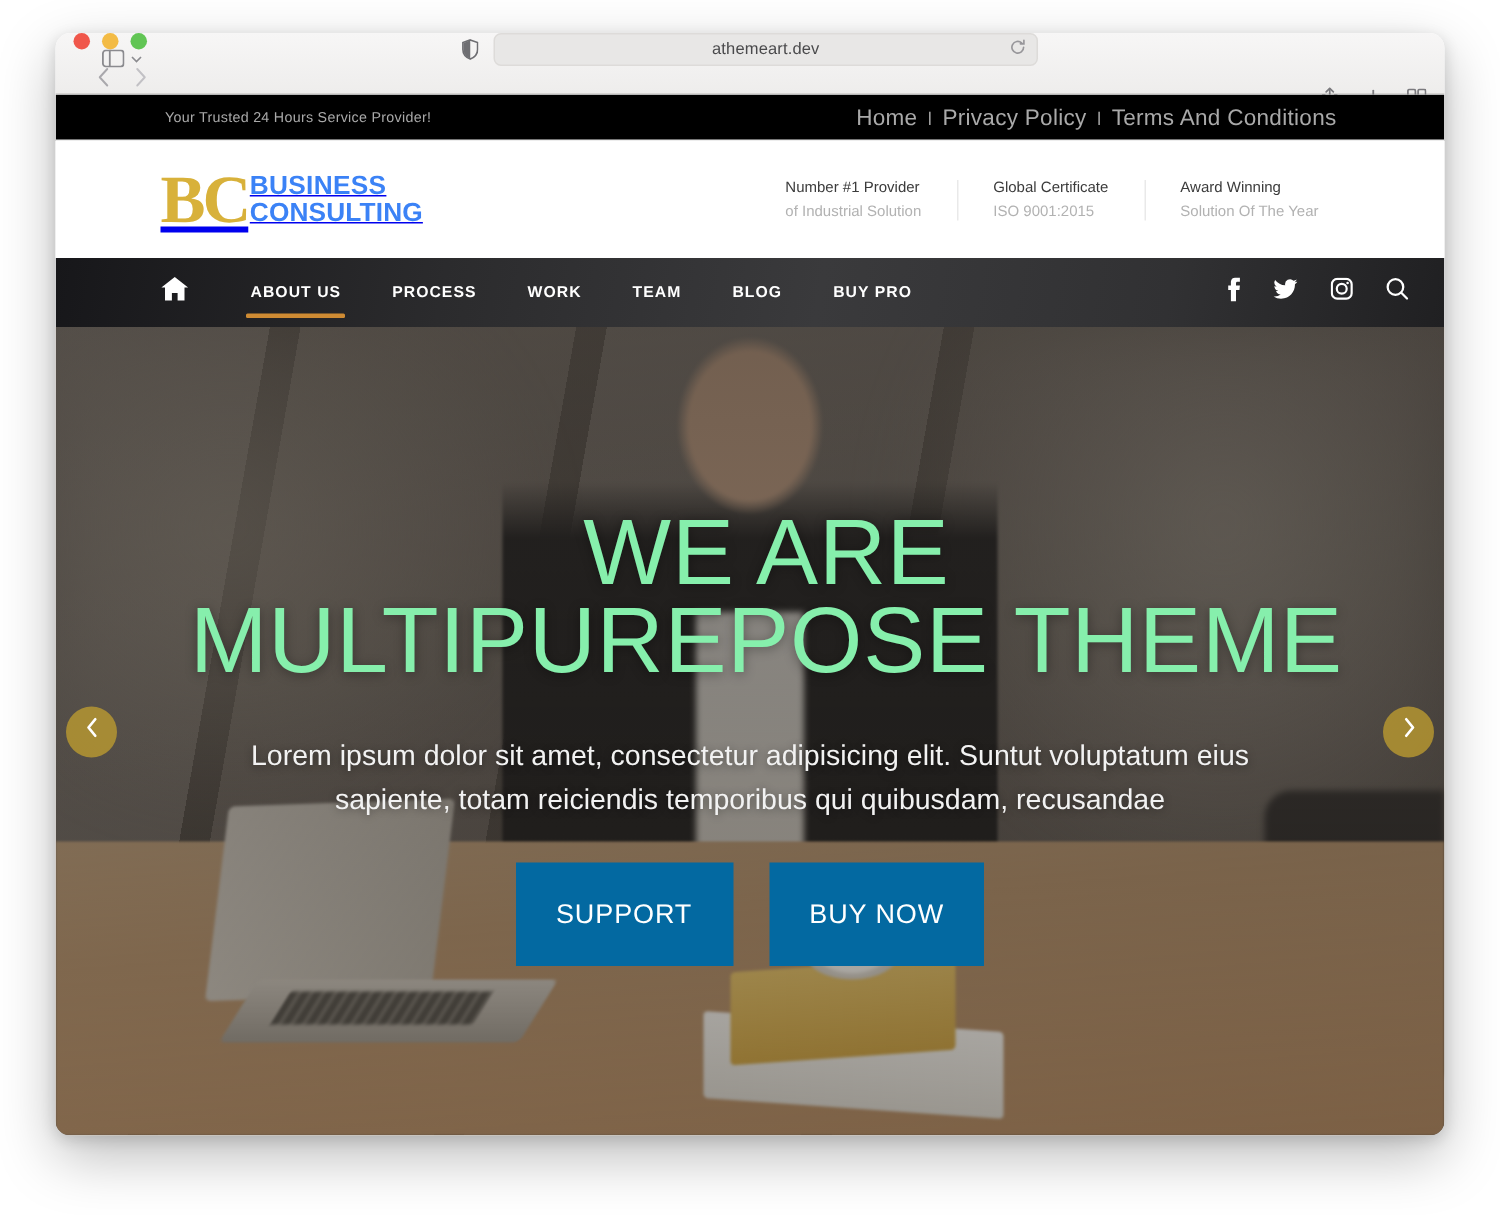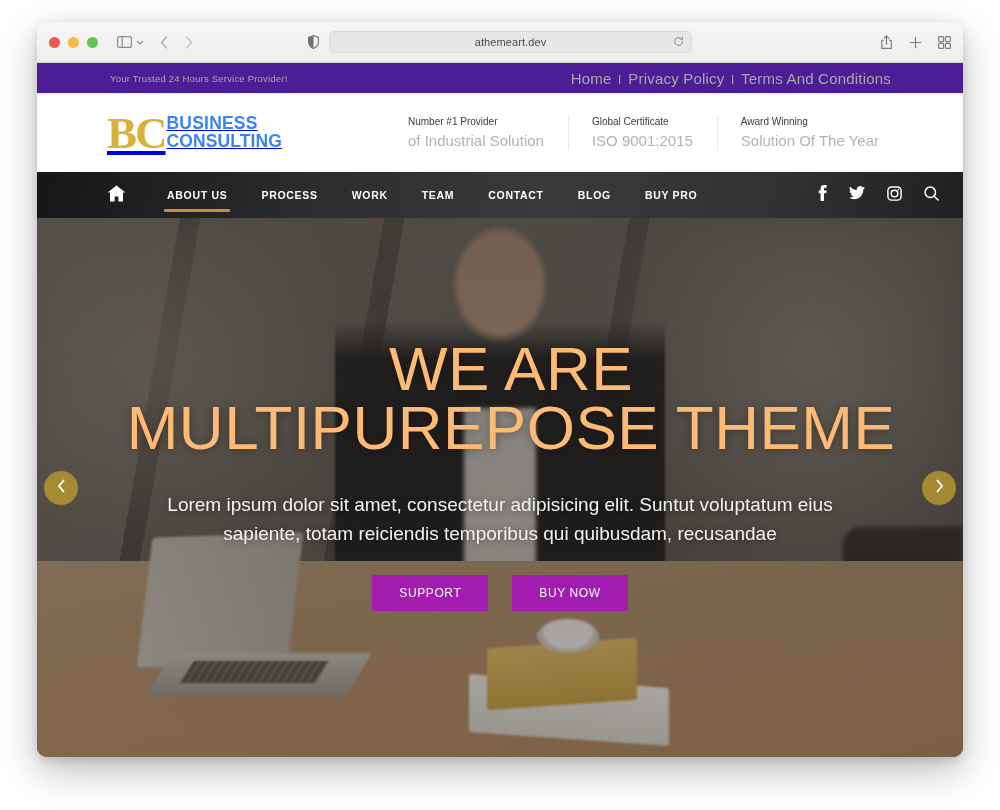--- a/index.html
+++ b/index.html
@@ -18,23 +18,24 @@
     border-radius:10px;
     overflow:hidden;
     box-shadow:0 14px 38px rgba(0,0,0,0.26), 0 3px 10px rgba(0,0,0,0.14);
   }
 
   
   .toolbar{
     height:41px;
     background:linear-gradient(#f7f6f6,#eeedec);
     border-bottom:1px solid #d6d4d2;
-    display:flex; align-items:center;
+    display:flex; 
     padding:0 12px;
     position:relative;
+    flex-direction:column;
   }
   .traffic{ display:flex; gap:8px; align-items:center; }
   .dot{ width:11px; height:11px; border-radius:50%; display:block; }
   .dot.red{ background:#f0574b; }
   .dot.yellow{ background:#f3bb45; }
   .dot.green{ background:#61c554; }
 
   .tb-icon{ color:#8b8b8f; display:flex; align-items:center; justify-content:center; }
   .sidebar-btn{ margin-left:19px; display:flex; align-items:center; gap:4px; }
   .navarrows{ margin-left:16px; display:flex; gap:17px; align-items:center; }
@@ -56,21 +57,21 @@
   .urltext{ font-size:11px; color:#4a4a4c; letter-spacing:.1px; }
   .reload{ position:absolute; right:7px; top:50%; transform:translateY(-50%); color:#97969a; }
 
   .tb-right{ margin-left:auto; display:flex; align-items:center; gap:16px; }
 
   
   #page{ height:694px; background:#fff; overflow:hidden; position:relative; }
 
   
   .topbar{
-    height:31px; background:#4c1d95;
+    height:31px; background:#000000;
     border-bottom:1px solid #ededed;
     display:flex; align-items:center;
     padding:0 72px 0 73px;
     font-size:9.5px; color:#a9a9a9;
     letter-spacing:.2px;
   }
   .topbar .tagline{ font-weight:400; }
   .toplinks{ margin-left:auto; display:flex; align-items:center; gap:0; }
   .toplinks a{ color:#a9a9a9; text-decoration:none; font-size:15px; }
   .sep{ color:#cfcfcf; padding:0 7px; }
@@ -96,21 +97,21 @@
   }
   .logo .words div:nth-child(2){ letter-spacing:.1px; }
 
   .hfeatures{ margin-left:auto; display:flex; align-items:stretch; }
   .hfeat{ padding:0 24px; position:relative; }
   .hfeat + .hfeat::before{
     content:""; position:absolute; left:0; top:2px; bottom:2px;
     width:1px; background:#e9e9e9;
   }
   .hfeat .ft{ font-size:10px; color:#3b3b3b; font-weight:400; line-height:1.5; }
-  .hfeat .fs{ font-size:15px; color:#b2b2b2; line-height:1.5; margin-top:1px; }
+  .hfeat .fs{ font-size:10px; color:#b2b2b2; line-height:1.5; margin-top:1px; }
 
   
   .nav{
     height:46px;
     background:linear-gradient(100deg,#17171a 0%,#2b2b2d 28%,#3a3a3c 55%,#313133 80%,#202022 100%);
     display:flex; align-items:center;
     padding:0 24px 0 70px;
     position:relative;
   }
   .home-ic{ display:flex; align-items:center; color:#fff; margin-right:24px; }
@@ -220,40 +221,40 @@
     background:linear-gradient(180deg,rgba(20,18,16,.52),rgba(20,18,16,.42) 55%,rgba(20,18,16,.30));
   }
 
   .hero-content{
     position:absolute; inset:0;
     display:flex; flex-direction:column;
     align-items:center; justify-content:flex-start;
     padding-top:122px; z-index:5;
   }
   .hero-h1{
-    color:#fdba74; text-align:center;
+    color:#86efac; text-align:center;
     font-size:62px; font-weight:400;
     line-height:.95; letter-spacing:.5px;
     font-family:"Liberation Sans", sans-serif;
     text-shadow:0 1px 8px rgba(0,0,0,.35);
     margin-left:22px;
   }
   .hero-h1 .l2{ display:block; font-size:62px; }
   .hero-sub{
     margin-top:32px;
     color:#f2f2f2; text-align:center;
     font-size:19px; line-height:1.55;
     max-width:700px; font-weight:400;
     text-shadow:0 1px 6px rgba(0,0,0,.4);
   }
   .hero-btns{ margin-top:26px; display:flex; gap:24px; }
   .btn{
-    background:#a21caf; color:#ffffff;
-    font-size:12px; font-weight:400; letter-spacing:.6px;
-    padding:11px 27px; border:none; cursor:pointer;
+    background:#0369a1; color:#ffffff;
+    font-size:18px; font-weight:400; letter-spacing:.6px;
+    padding:24px 27px; border:none; cursor:pointer;
     font-family:"Liberation Sans", sans-serif;
   }
 
   .arrow{
     position:absolute; top:50%; transform:translateY(-50%);
     width:34px; height:34px; border-radius:50%;
     background:rgba(190,156,48,.78);
     display:flex; align-items:center; justify-content:center;
     color:#fff; cursor:pointer; z-index:6;
   }
@@ -388,21 +389,20 @@
             <path d="M9.5 0.6 L0.6 7.6 H3 V16.4 H7.6 V11.4 H11.4 V16.4 H16 V7.6 H18.4 Z"></path>
           </svg>
         </span>
       </a>
 
       <div class="navlist">
         <a href="#" class="navitem active">ABOUT US</a>
         <a href="#" class="navitem">PROCESS</a>
         <a href="#" class="navitem">WORK</a>
         <a href="#" class="navitem">TEAM</a>
-        <a href="#" class="navitem">CONTACT</a>
         <a href="#" class="navitem">BLOG</a>
         <a href="#" class="navitem">BUY PRO</a>
       </div>
 
       <div class="navsocial">
         <a href="#">
           <svg width="9" height="16" viewBox="0 0 9 16" fill="#ffffff">
             <path d="M6 5.4V3.9c0-.7.2-1.1 1.2-1.1H8.6V0H6.2C3.4 0 2.6 1.4 2.6 3.7v1.7H.8v2.9h1.8V16h3.4V8.3h2.3l.3-2.9Z"></path>
           </svg>
         </a>

